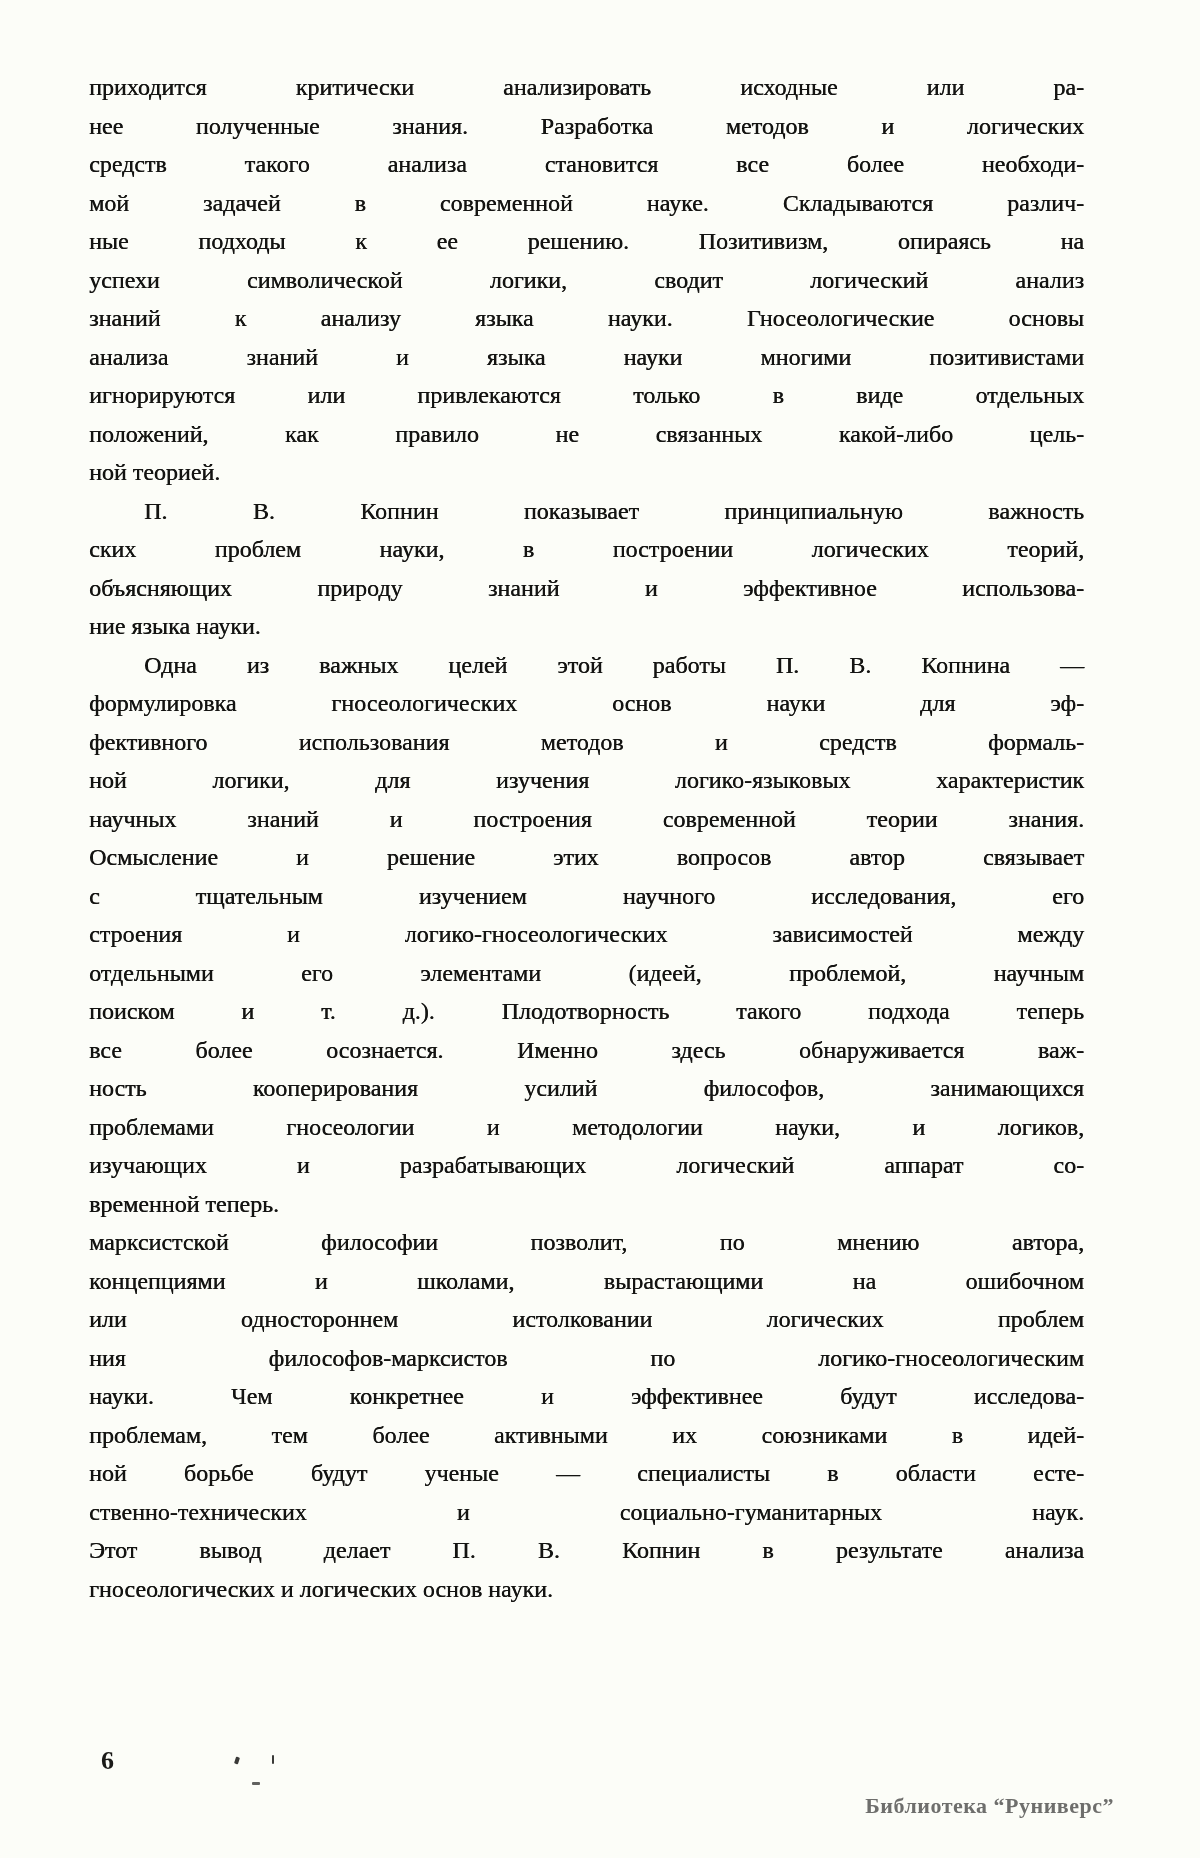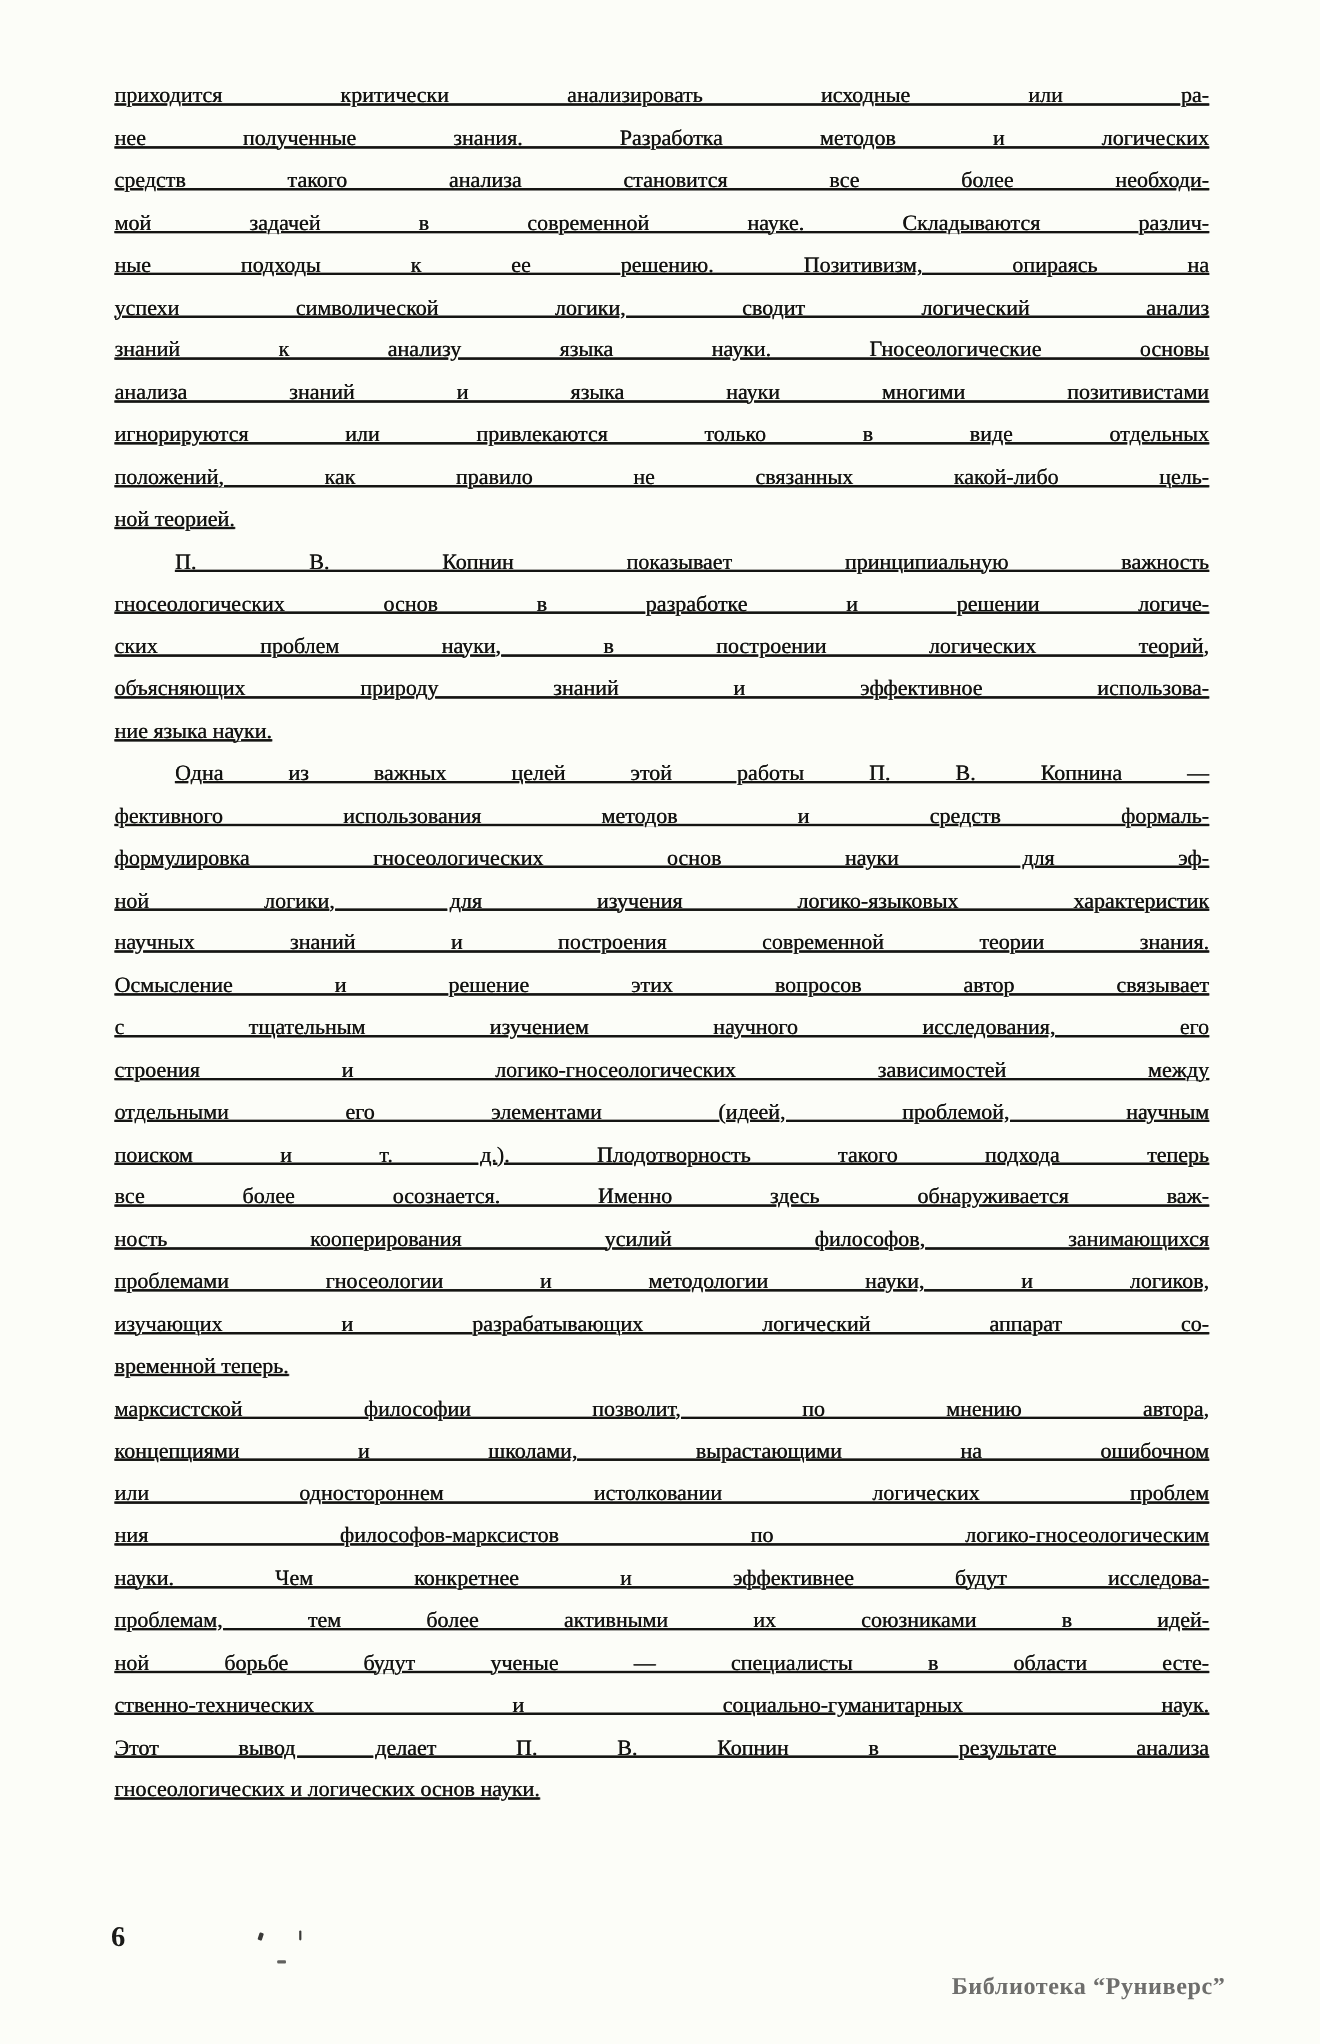--- a/index.html
+++ b/index.html
@@ -8,28 +8,27 @@
   .page {
     position: relative;
     width: 1200px;
     height: 1858px;
     background: #fcfdf8;
     overflow: hidden;
   }
 
   .textblock {
     position: absolute;
-    left: 104px;
+    left: 89px;
     top: 68px;
     width: 995px;
-    font-size: 20px;
+    font-size: 24px;
     line-height: 38.5px;
     color: #141412;
     text-shadow: 0.4px 0 0 #141412;
-    text-decoration: underline;
   }
 
   .para { margin: 0; padding: 0; }
 
   .line {
     text-align: justify;
     text-align-last: justify;
     -moz-text-align-last: justify;
     height: 38.5px;
     overflow: visible;
@@ -85,30 +84,29 @@
       <div class="line">успехи символической логики, сводит логический анализ</div>
       <div class="line">знаний к анализу языка науки. Гносеологические основы</div>
       <div class="line">анализа знаний и языка науки многими позитивистами</div>
       <div class="line">игнорируются или привлекаются только в виде отдельных</div>
       <div class="line">положений, как правило не связанных какой-либо цель-</div>
       <div class="line last">ной теорией.</div>
     </div>
 
     <div class="para">
       <div class="line indent">П. В. Копнин показывает принципиальную важность</div>
-      <div class="line">гносеологических основ в разработке и решении логиче-</div>
       <div class="line">ских проблем науки, в построении логических теорий,</div>
       <div class="line">объясняющих природу знаний и эффективное использова-</div>
       <div class="line last">ние языка науки.</div>
     </div>
 
     <div class="para">
       <div class="line indent">Одна из важных целей этой работы П. В. Копнина —</div>
+      <div class="line">формулировка гносеологических основ науки для эф-</div>
       <div class="line">фективного использования методов и средств формаль-</div>
-      <div class="line">формулировка гносеологических основ науки для эф-</div>
       <div class="line">ной логики, для изучения логико-языковых характеристик</div>
       <div class="line">научных знаний и построения современной теории знания.</div>
       <div class="line">Осмысление и решение этих вопросов автор связывает</div>
       <div class="line">с тщательным изучением научного исследования, его</div>
       <div class="line">строения и логико-гносеологических зависимостей между</div>
       <div class="line">отдельными его элементами (идеей, проблемой, научным</div>
       <div class="line">поиском и т. д.). Плодотворность такого подхода теперь</div>
       <div class="line">все более осознается. Именно здесь обнаруживается важ-</div>
       <div class="line">ность кооперирования усилий философов, занимающихся</div>
       <div class="line">проблемами гносеологии и методологии науки, и логиков,</div>

